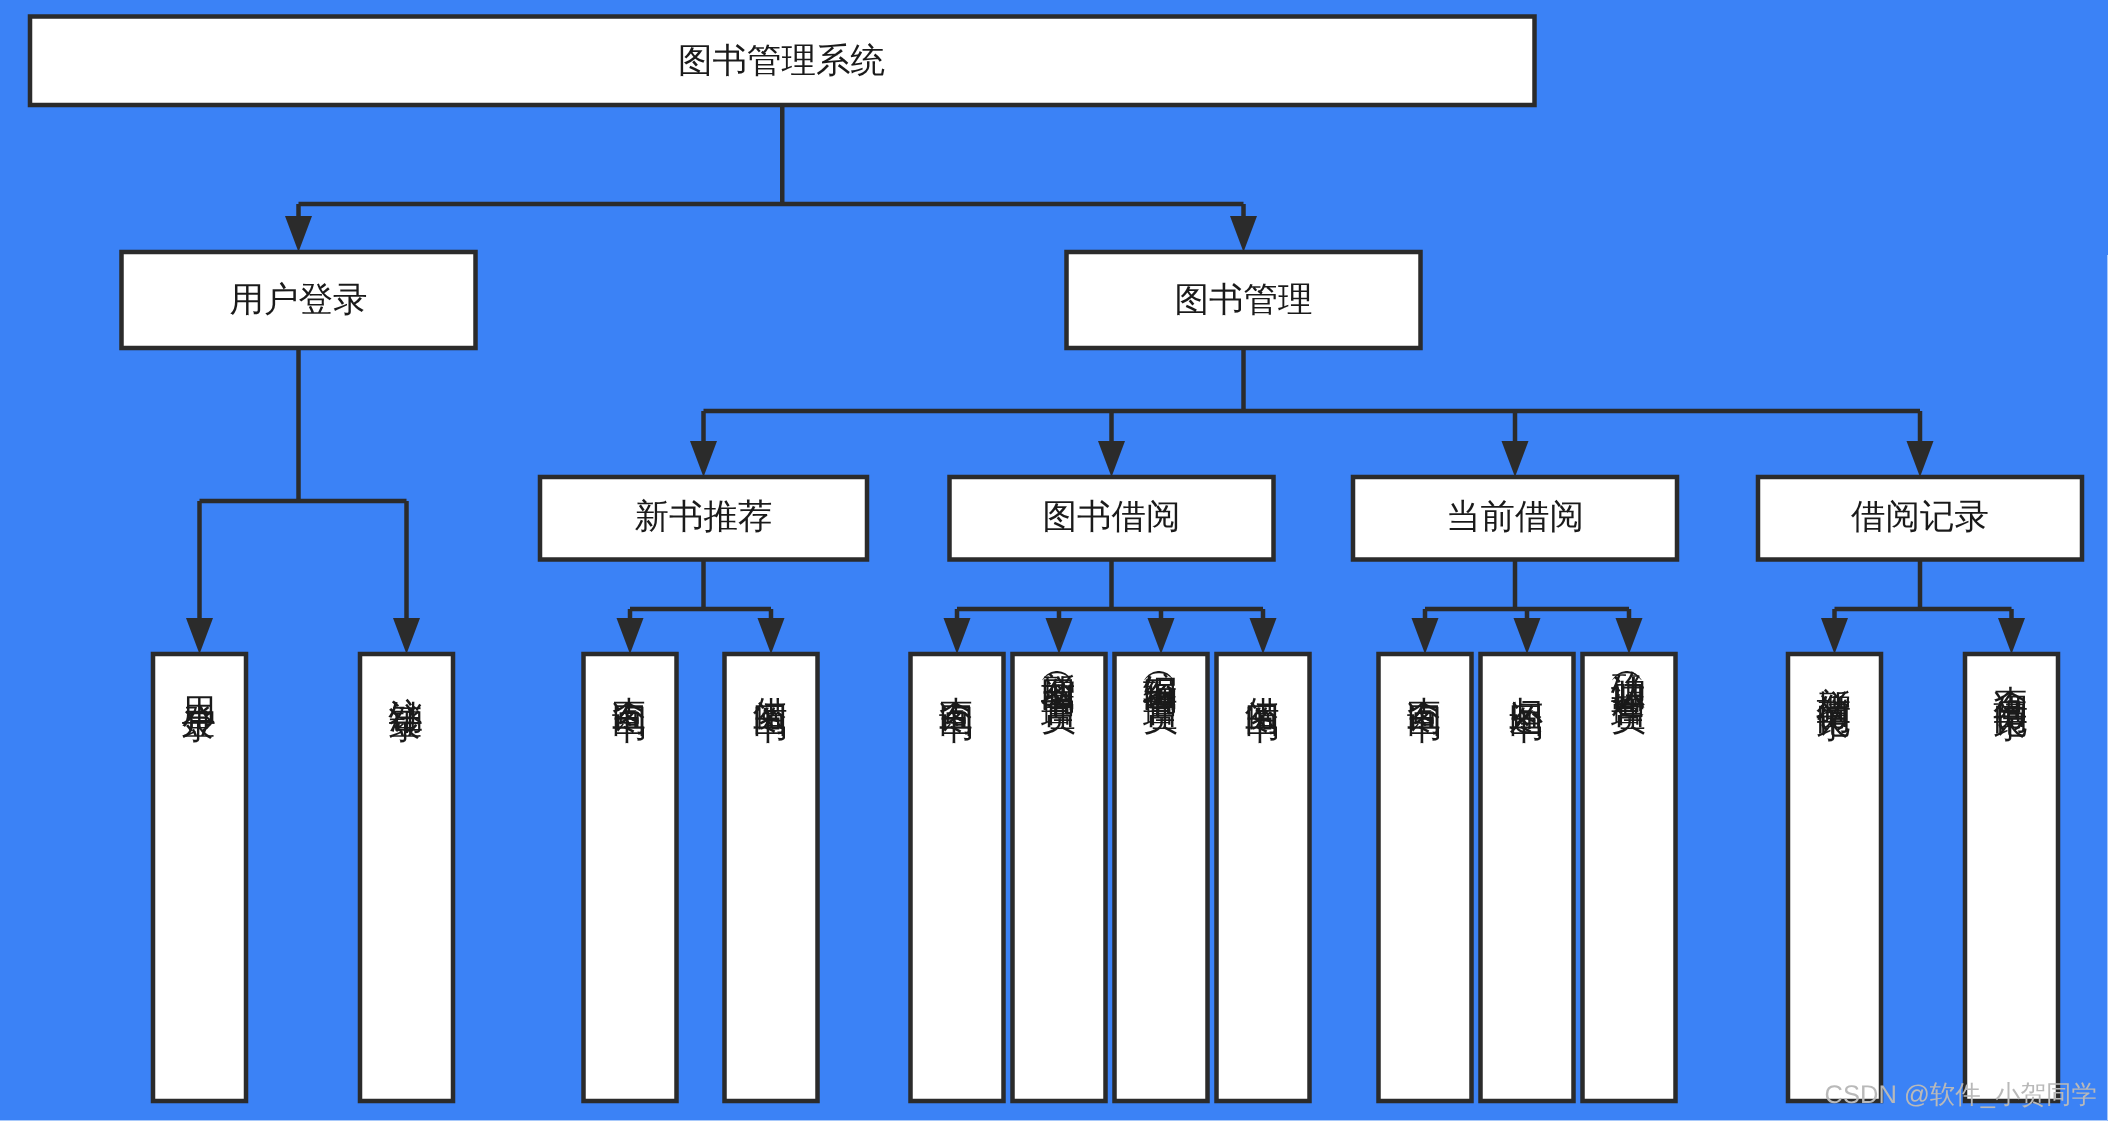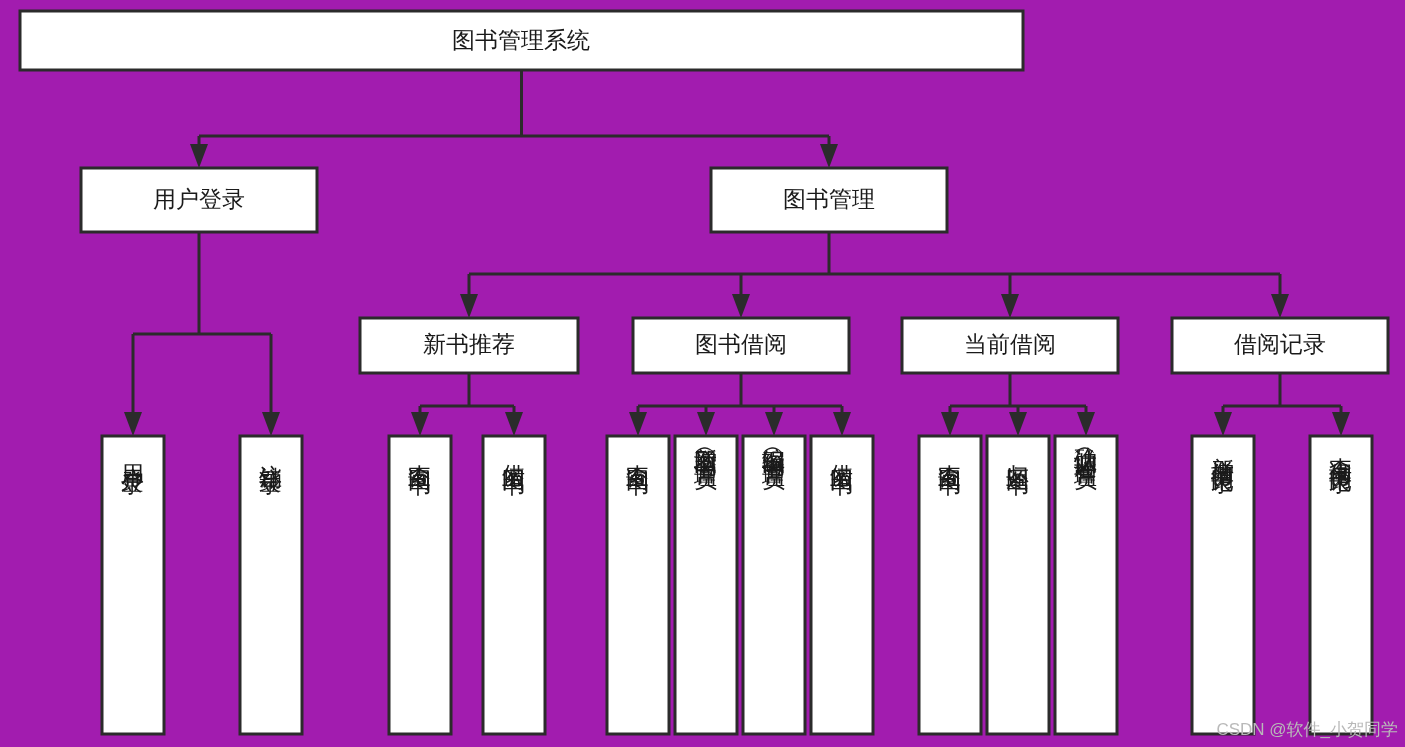--- a/index.html
+++ b/index.html
@@ -7,21 +7,21 @@
     padding: 0;
     background: #ffffff;
   }
   body {
     font-family: "Liberation Sans", "DejaVu Sans", sans-serif;
   }
   #diagram-root {
     position: relative;
     width: 1405px;
     height: 747px;
-    background: #a21caf;
+    background: #3b82f6;
     overflow: hidden;
   }
   svg.diagram-svg {
     position: absolute;
     left: 0;
     top: 0;
     width: 1405px;
     height: 747px;
   }
   .node-box {

